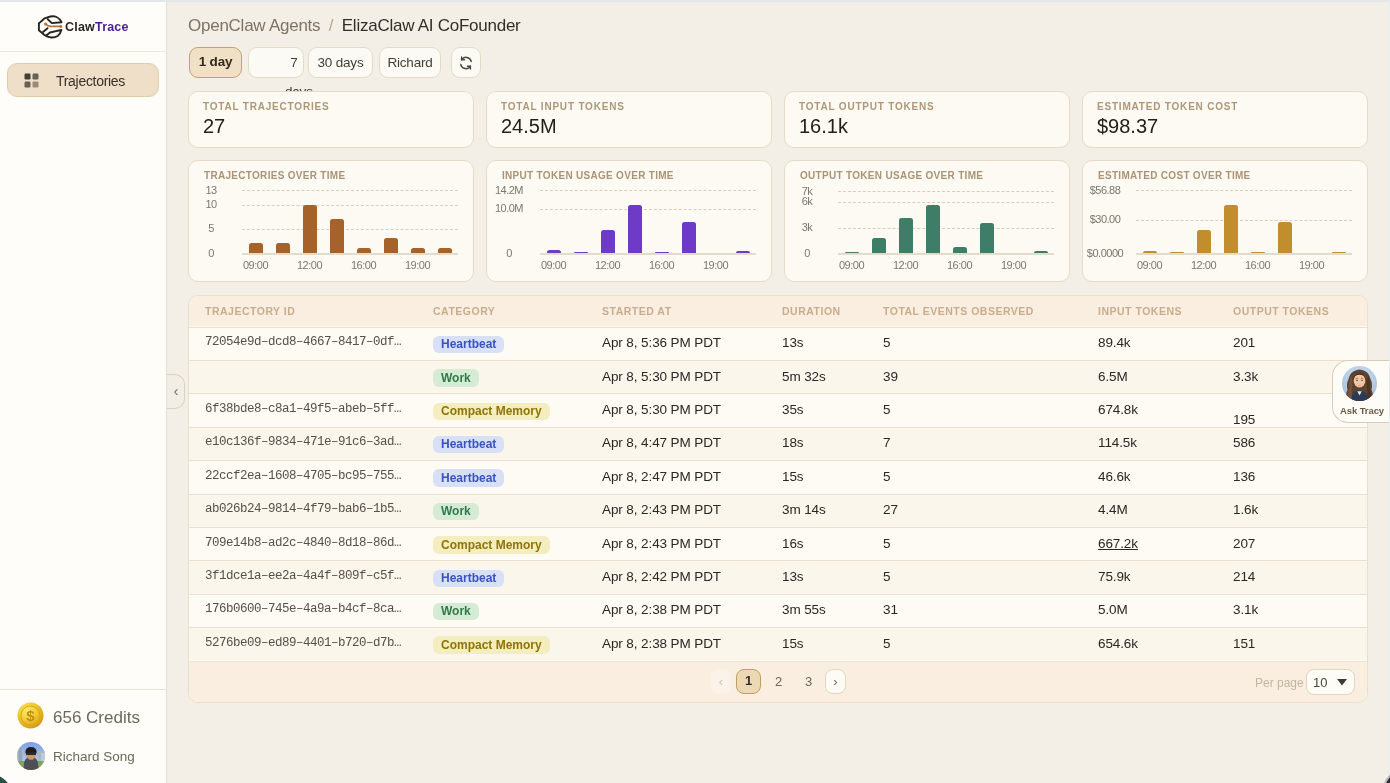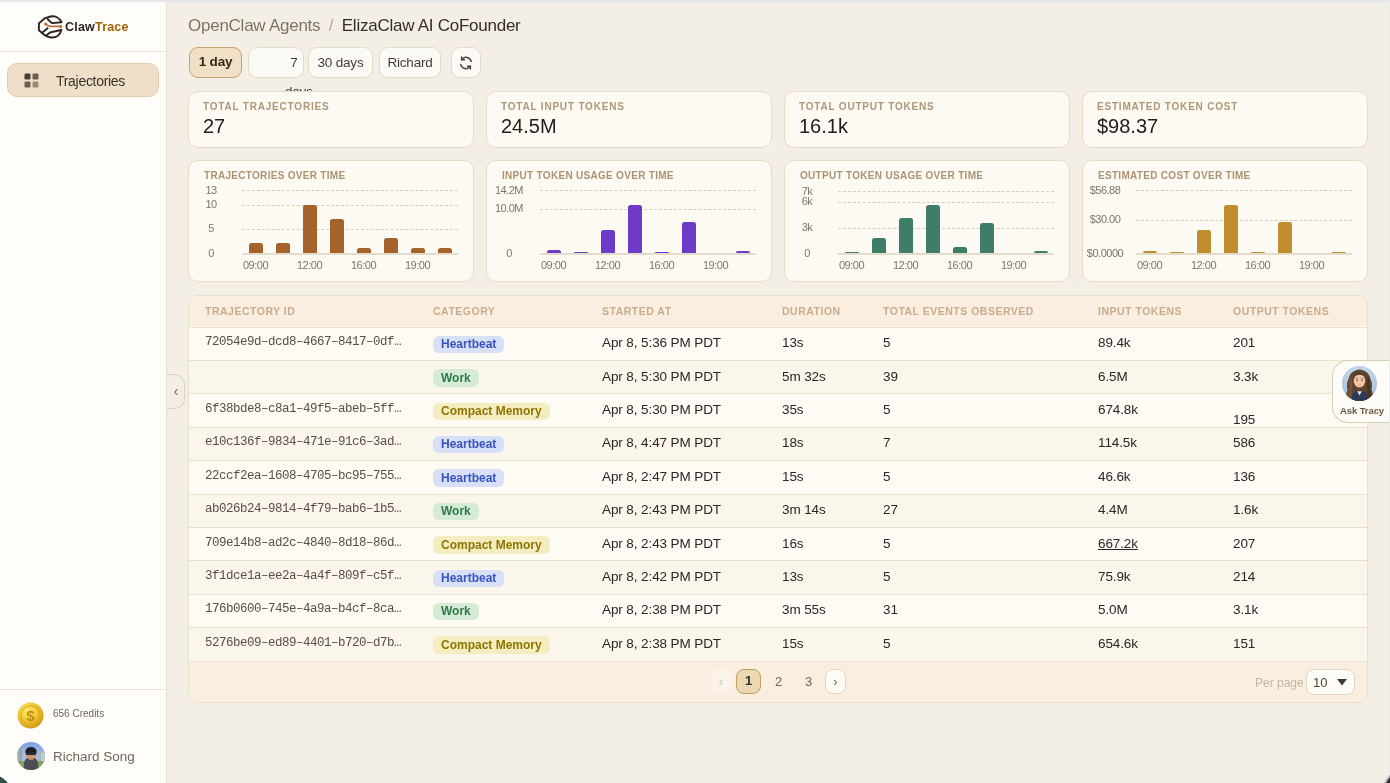--- a/index.html
+++ b/index.html
@@ -32,21 +32,21 @@
 <path d="M3,10.5 L9.2,5 L16,2.8 C21,1.7 26,4.2 28.4,9.2 L17.5,10.2 L12.9,5.9"></path>
 <path d="M3,10.5 L3,18.2 L9.2,23.6 C13.5,26.9 20,27.3 24,24.6 C26.2,23 27.6,20.6 28.2,17.7 L15.4,20.7 L10.9,24.4"></path>
 <path d="M7.6,20.2 L12.7,15.9"></path>
 </g>
 <g stroke="#B5703C" stroke-width="1.9" fill="#B5703C" stroke-linecap="round">
 <path fill="none" d="M10.8,11.4 Q13,13.7 15.8,13.9 L27,13.9"></path>
 <circle cx="10.5" cy="11.2" r="1.7" stroke="none"></circle>
 <circle cx="27.4" cy="13.9" r="1.7" stroke="none"></circle>
 </g>
   </svg>
-<div class="abs" style="left:65px;top:20px;font-size:12.5px;font-weight:bold;color:#2A2624;letter-spacing:0.2px;">Claw<span style="color:#a16207;">Trace</span></div>
+<div class="abs" style="left:65px;top:20px;font-size:12.5px;font-weight:bold;color:#2A2624;letter-spacing:0.2px;">Claw<span style="color:#4c1d95;">Trace</span></div>
 <div class="abs" style="left:0;top:51px;width:167px;border-top:1px solid #EFE8DA;"></div>
 <div class="abs" style="left:7px;top:63px;width:152px;height:34px;background:#EFDFC8;border:1px solid #E0CDAC;border-radius:10px;"></div>
 <svg class="abs" style="left:24px;top:73px;" width="15" height="15" viewBox="0 0 15 15">
 <rect x="0.5" y="0.5" width="6" height="6" rx="1.2" fill="#453E35"></rect>
 <rect x="8.5" y="0.5" width="6" height="6" rx="1.2" fill="#6A6054"></rect>
 <rect x="0.5" y="8.5" width="6" height="6" rx="1.2" fill="#6A6054"></rect>
 <rect x="8.5" y="8.5" width="6" height="6" rx="1.2" fill="#978C7C"></rect>
 </svg>
 <div class="abs" style="left:56px;top:73px;font-size:14px;letter-spacing:-0.3px;color:#37322A;">Trajectories</div>
 <div class="abs" style="left:0;top:689px;width:167px;border-top:1px solid #EAE3D4;"></div>
@@ -56,21 +56,21 @@
 <stop offset="0%" stop-color="#FBEB6A"></stop>
         <stop offset="45%" stop-color="#F2CC35"></stop>
         <stop offset="80%" stop-color="#E0A81D"></stop>
         <stop offset="100%" stop-color="#C98F12"></stop>
 </radialGradient>
     </defs>
 <circle cx="13.5" cy="13.5" r="13" fill="url(#coin)"></circle>
 <circle cx="13.5" cy="13.5" r="9.6" fill="none" stroke="#D8A51B" stroke-width="1"></circle>
 <text x="13.5" y="19" text-anchor="middle" font-family="Liberation Sans" font-size="15" font-weight="bold" fill="#C08C13">$</text>
 </svg>
-<div class="abs" style="left:53px;top:708px;font-size:10px;color:#6F6859;">656 Credits</div>
+<div class="abs" style="left:53px;top:708px;font-size:17px;color:#6F6859;">656 Credits</div>
 <svg class="abs" style="left:17px;top:742px;" width="28" height="28" viewBox="0 0 28 28">
 <defs>
       <clipPath id="rc">
         <circle cx="14" cy="14" r="14"></circle>
       </clipPath>
 <linearGradient id="sky" x1="0" y1="0" x2="0" y2="1">
         <stop offset="0%" stop-color="#7D9FE3"></stop>
         <stop offset="100%" stop-color="#C5DBF2"></stop>
       </linearGradient>
     </defs>

